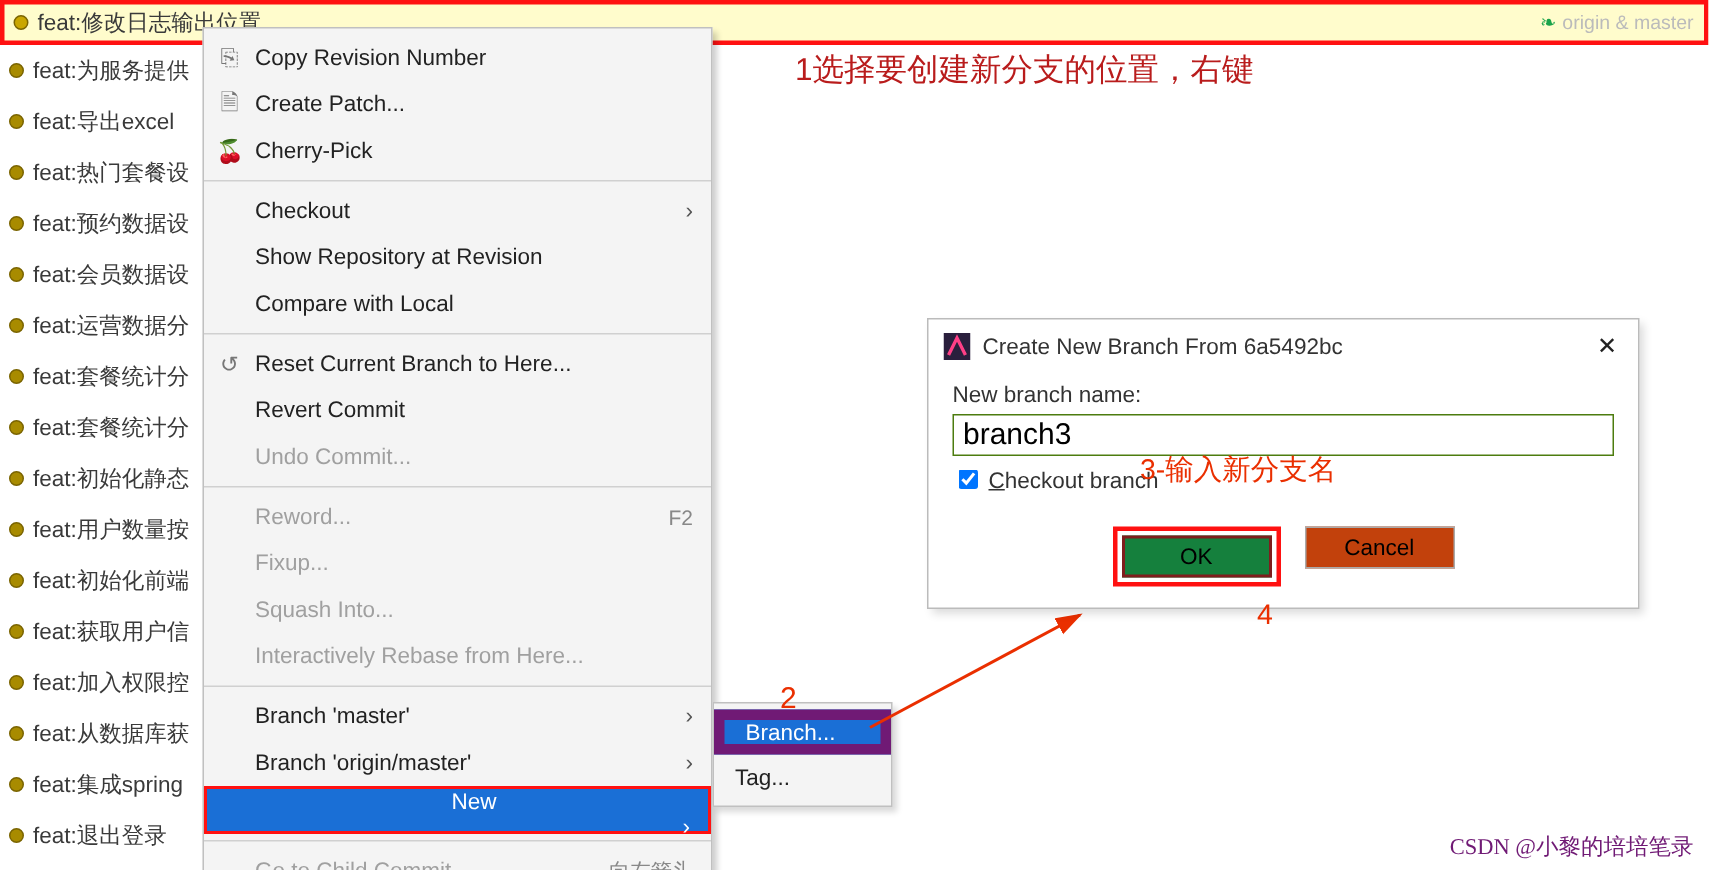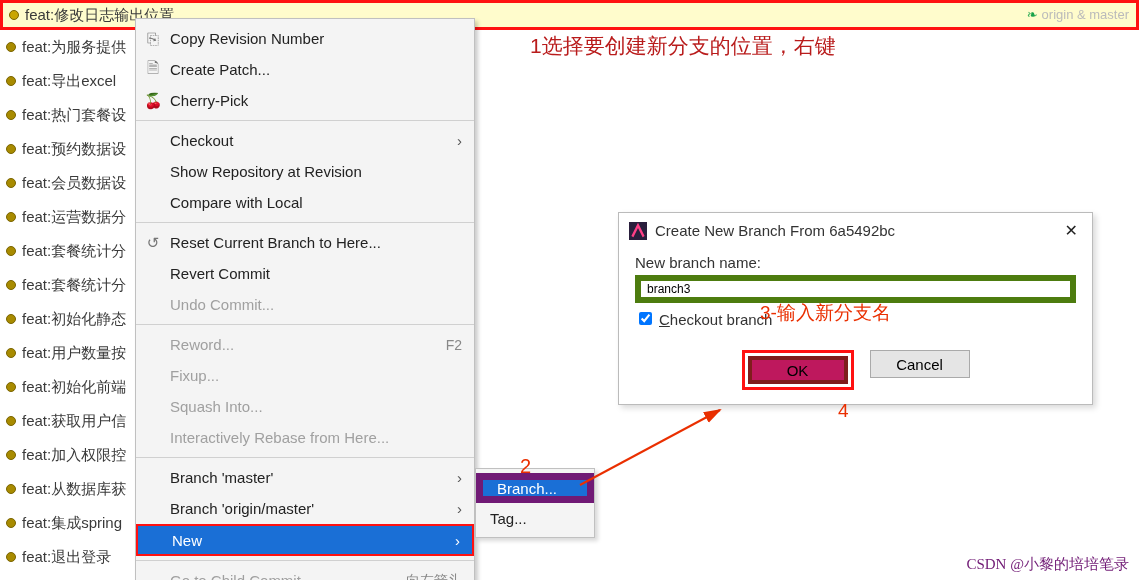--- a/index.html
+++ b/index.html
@@ -94,20 +94,21 @@
   }
   .ctx-item .arrow {
     margin-left:auto;
     color:#555;
   }
   .ctx-item.sel {
     background:#1a6fd6;
     color:#fff;
     border:2px solid #ff1111;
     height:32px;
+    flex-direction:column;
   }
   .ctx-item.sel .arrow { color:#fff; }
   .ctx-sep {
     height:1px;
     background:#d0d0d0;
     margin:4px 0;
   }
   .ctx-item .mi-icon {
     position:absolute;
     left:8px; width:18px; text-align:center;
@@ -173,48 +174,48 @@
   .dlg-body {
     padding: 6px 16px 12px 16px;
   }
   .dlg-label {
     font-size:15px;
     margin-bottom:4px;
   }
   .dlg-input {
     width:100%;
     height:28px;
-    border:6px solid #4d7c0f;
+    border:1px solid #4d7c0f;
     padding:0 6px;
-    font-size:12px;
+    font-size:20px;
     outline:none;
     margin-bottom:6px;
   }
   .chk-row {
     display:flex; align-items:flex-end;
     font-size:15px;
     gap:4px;
   }
   .underline {text-decoration:underline;}
   .dlg-btns {
     display:flex;
     justify-content:center;
     gap:16px;
     padding:10px 0 14px 0;
   }
   .btn {
     width:100px; height:28px;
-    background:#e5e5e5;
+    background:#c2410c;
     border:1px solid #aaa;
     font-size:15px;
     cursor:pointer;
   }
   .btn.primary {
-    border:4px solid #7f1d1d;
-    background:#be185d;
+    border:2px solid #7f1d1d;
+    background:#15803d;
   }
   .btn-wrap-red {
     border:3px solid #ff1111;
     padding:3px;
     display:inline-flex;
   }
   .annot3 {
     position:absolute;
     left:760px; top:300px;
     color:#ea2f00; font-size:19px; font-weight:500;

